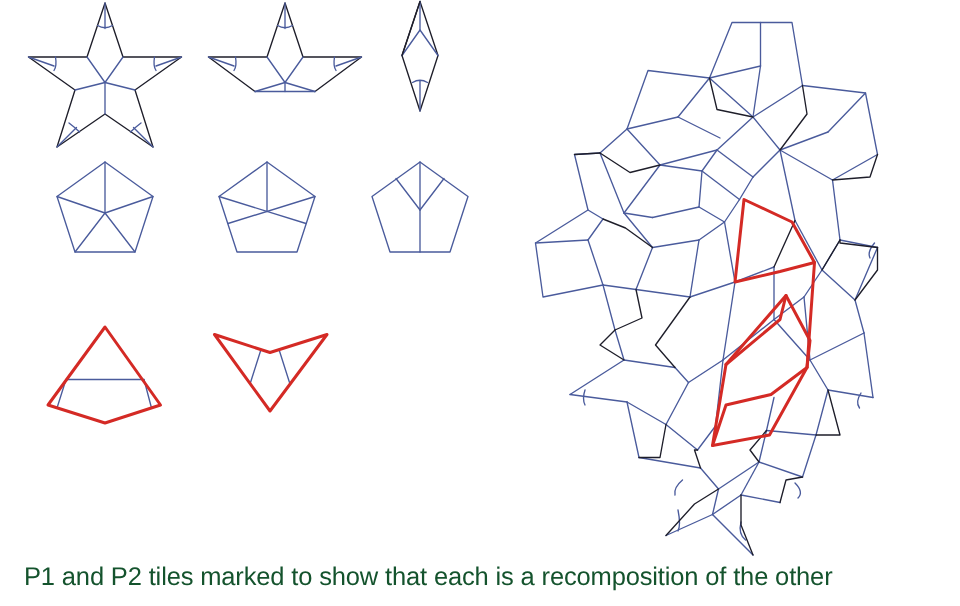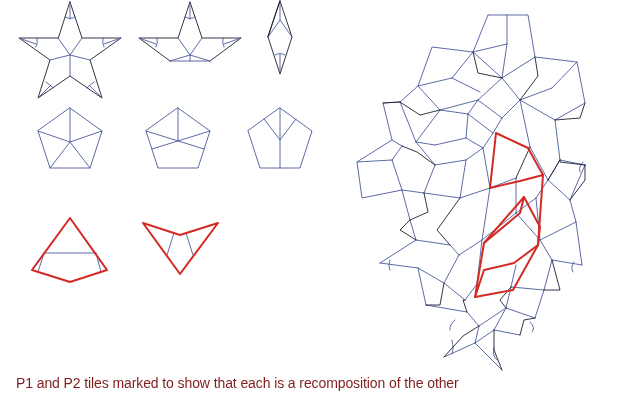--- a/index.html
+++ b/index.html
@@ -1,21 +1,21 @@
 <!DOCTYPE html>
 <html><head>
   <meta charset="utf-8">
   <style>
     html, body { margin: 0; padding: 0; background: #ffffff; }
     body { width: 640px; height: 404px; position: relative; overflow: hidden; font-family: "Liberation Sans", sans-serif; }
     #figure { position: absolute; left: 0; top: 0; width: 640px; height: 404px; }
     .blue { stroke: #4a5b9c; stroke-width: 0.9; fill: none; stroke-linecap: round; stroke-linejoin: round; }
     .dark { stroke: #1e1e2a; stroke-width: 0.9; fill: none; stroke-linecap: round; stroke-linejoin: round; }
     .red { stroke: #d42a25; stroke-width: 2; fill: none; stroke-linecap: round; stroke-linejoin: round; }
-    .caption { position: absolute; left: 16px; top: 375px; font-size: 14px; color: #7f1d1d; letter-spacing: -0.1px; white-space: nowrap; }
+    .caption { position: absolute; left: 16px; top: 375px; font-size: 17px; color: #14532d; letter-spacing: -0.1px; white-space: nowrap; }
   </style>
 </head>
 <body>
 
 <svg id="figure" viewBox="0 0 640 404" xmlns="http://www.w3.org/2000/svg">
 
   <g>
     <polygon class="dark" points="70,2 82,38 121,38 90,60 102,98 70,76 38,98 50,60 19,38 58,38"></polygon>
     <polyline class="blue" points="58,38 70,55 82,38"></polyline>
     <line class="blue" x1="70" y1="55" x2="90" y2="60"></line>

